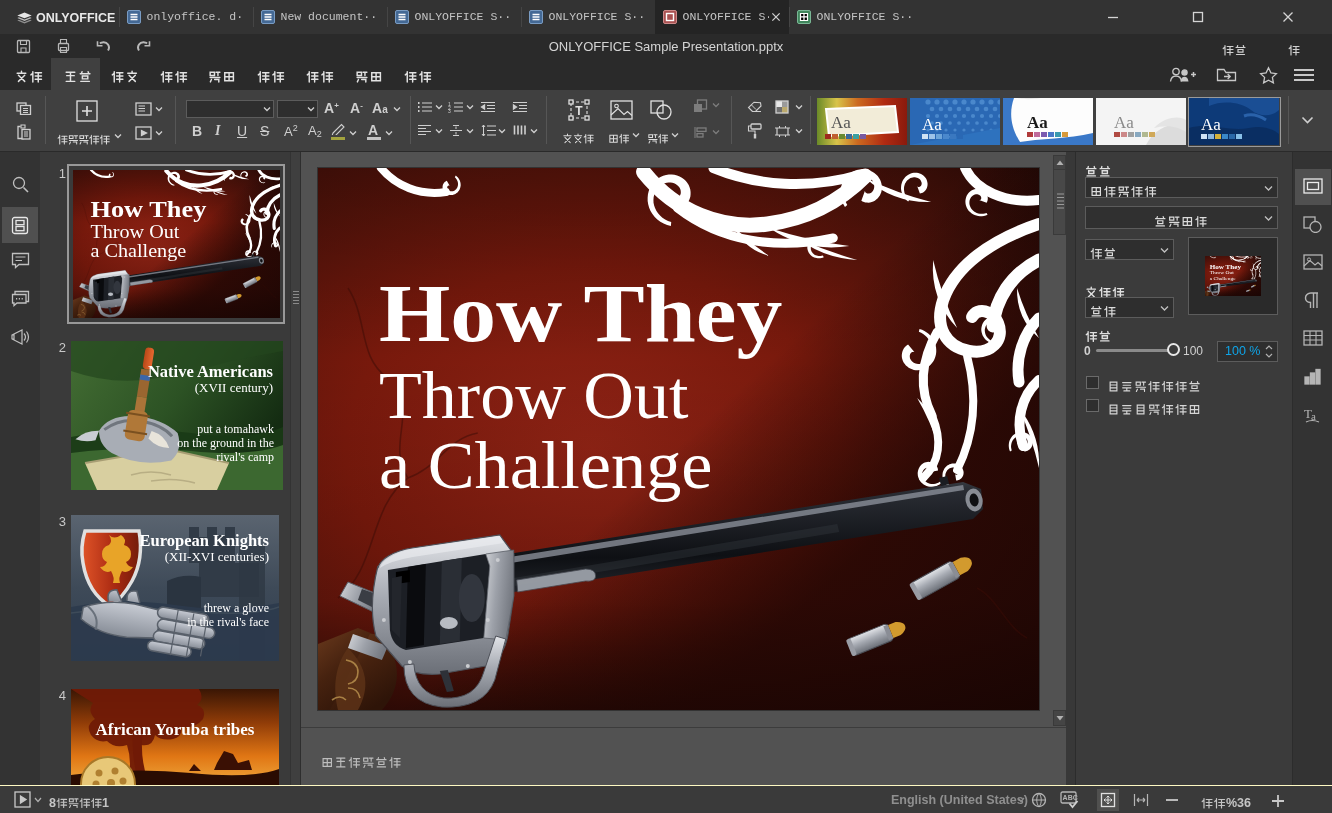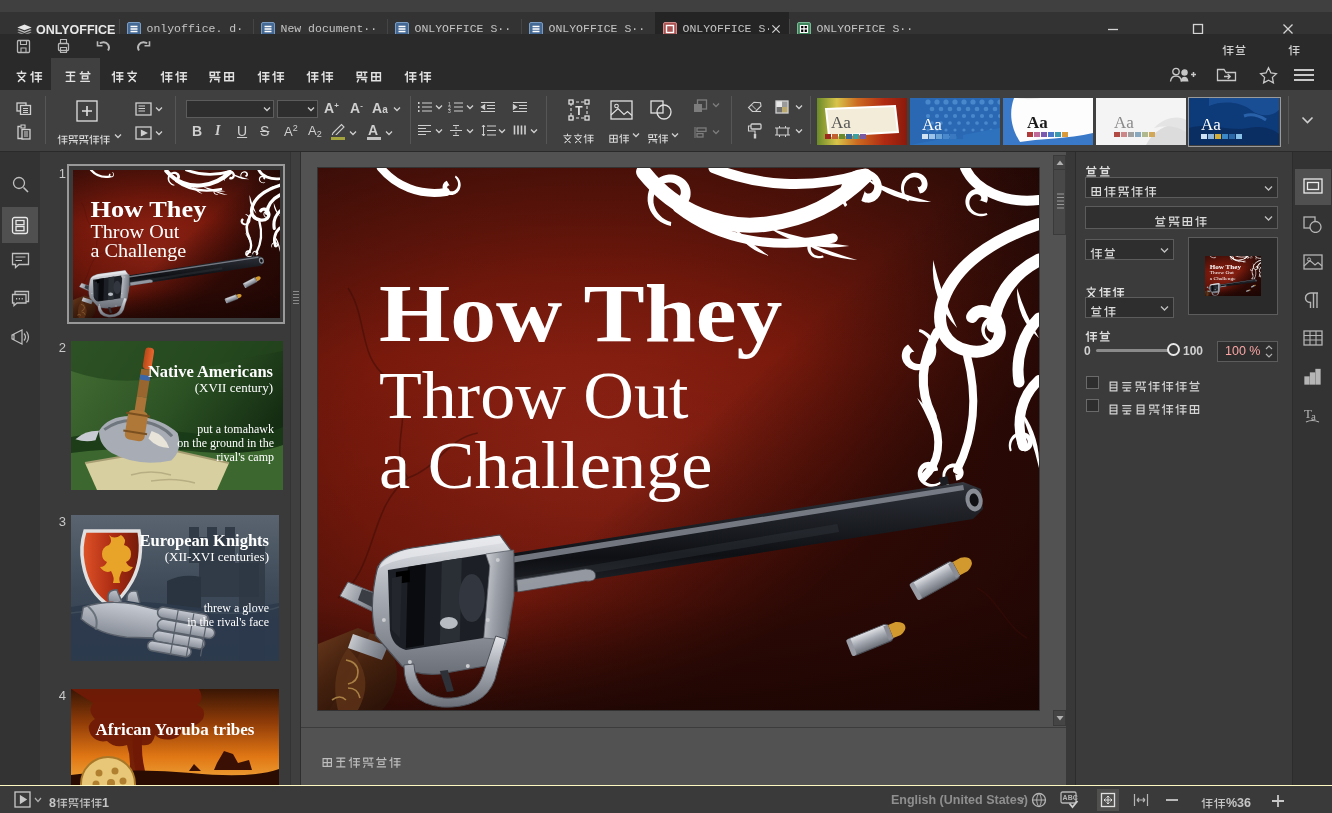--- a/index.html
+++ b/index.html
@@ -1,19 +1,19 @@
 <!DOCTYPE html>
 <html><head><meta charset="utf-8"><style>
 *{margin:0;padding:0;box-sizing:border-box}
 html,body{width:1332px;height:813px;overflow:hidden;background:#404040;
  font-family:"Liberation Sans",sans-serif;-webkit-font-smoothing:antialiased}
 .abs{position:absolute}
 </style></head><body>
 <div class="abs" style="left:0;top:0;width:1332px;height:813px">
-<div class="abs" style="left:0;top:12px;width:1332px;height:34px;background:#333333">
+<div class="abs" style="left:0;top:0;width:1332px;height:34px;background:#333333">
       <svg style="position:absolute;left:16px;top:9px" width="17" height="18" viewBox="0 0 26 19" fill="none" stroke="#c8c8c8" stroke-width="1.3">
         <path d="M13 1L24 5.5 13 10 2 5.5Z" fill="#e6e6e6" stroke="none"></path>
         <path d="M4.5 8.2L2 9.5 13 14 24 9.5 21.5 8.2 13 11.7Z" fill="#bdbdbd" stroke="none"></path>
         <path d="M4.5 12.2L2 13.5 13 18 24 13.5 21.5 12.2 13 15.7Z" fill="#8f8f8f" stroke="none"></path>
       </svg>
       <div class="abs" style="left:36px;top:11px;font-size:12.5px;font-weight:bold;letter-spacing:0;color:#e8e8e8">ONLYOFFICE</div>
       <div class="abs" style="left:118.5px;top:0;width:134px;height:34px;">
         <div class="abs" style="left:0;top:7px;width:1px;height:20px;background:#454545"></div>
         <svg class="abs" style="left:8px;top:10px" width="14" height="14" viewBox="0 0 14 14">
           <rect x="0.5" y="0.5" width="13" height="13" rx="1.5" fill="#446995" stroke="#7a9cc3" stroke-width="1"></rect>
@@ -83,20 +83,21 @@
         <path d="M5.5 5V1.5H11.5V5M5.5 9.5H11.5V14.5H5.5Z" stroke-width="1.1"></path>
       </svg>
       <svg style="position:absolute;left:95px;top:6px" width="16" height="12" viewBox="0 0 16 12" fill="none" stroke="#b8b8b8" stroke-width="1.3">
         <path d="M3.5 5C6 1.5 11 1.5 13 4.5 14.5 6.8 14 9 13 10.5" stroke-width="2"></path>
         <path d="M2.5 1.2V5.8H7.5" stroke-width="1.6" fill="#2a2a2a"></path>
       </svg>
       <svg style="position:absolute;left:136px;top:6px" width="16" height="12" viewBox="0 0 16 12" fill="none" stroke="#b8b8b8" stroke-width="1.3">
         <path d="M12.5 5C10 1.5 5 1.5 3 4.5 1.5 6.8 2 9 3 10.5" stroke-width="2"></path>
         <path d="M13.5 1.2V5.8H8.5" stroke-width="1.6" fill="#2a2a2a"></path>
       </svg>
+      <div class="abs" style="left:0;top:5px;width:1332px;text-align:center;font-size:13px;color:#d4d4d4">ONLYOFFICE Sample Presentation.pptx</div>
       <div class="abs" style="left:1222px;top:6px"><svg width="25.0" height="12" viewBox="0 0 25.0 12" style="vertical-align:middle" fill="none" stroke="#d0d0d0" stroke-width="1.2" stroke-linecap="round">
           <path transform="translate(0.0 0)" d="M3 1.5V11 M1.2 4.5L3 3 M5.2 2.5H11 M5.2 5.5H11 M5.2 8.5H11 M8 2.5V11"></path>
           <path transform="translate(12.5 0)" d="M1.5 3.5H10.5 M3.2 1.5L2.6 3.5 M8.8 1.5L9.4 3.5 M3.5 5.5H8.5V8.2H3.5Z M2 10.5H10"></path>
         </svg></div>
       <div class="abs" style="left:1288px;top:6px"><svg width="12.5" height="12" viewBox="0 0 12.5 12" style="vertical-align:middle" fill="none" stroke="#d0d0d0" stroke-width="1.2" stroke-linecap="round">
           <path transform="translate(0.0 0)" d="M3 1.5V11 M1.2 4.5L3 3 M5.2 2.5H11 M5.2 5.5H11 M5.2 8.5H11 M8 2.5V11"></path>
         </svg></div>
     </div>
     <div class="abs" style="left:0;top:58px;width:1332px;height:32px;background:#2a2a2a">
       <div class="abs" style="left:51px;top:0;width:49px;height:32px;background:#404040"></div>
@@ -862,23 +863,23 @@
       <svg class="abs" style="left:84px;top:153px" width="9" height="7" viewBox="0 0 9 7" stroke="#c0c0c0" stroke-width="1.3" fill="none">
         <path d="M1 1.5L4.5 5 8 1.5"></path>
       </svg>
       <div class="abs" style="left:9px;top:174px"><svg width="27.1" height="12.5" viewBox="0 0 26.0 12" style="vertical-align:middle" fill="none" stroke="#e0e0e0" stroke-width="1.3" stroke-linecap="round">
           <path transform="translate(0.0 0)" d="M3 1.5V11 M1.2 4.5L3 3 M5.2 2.5H11 M5.2 5.5H11 M5.2 8.5H11 M8 2.5V11"></path>
           <path transform="translate(13.0 0)" d="M1.5 3.5H10.5 M3.2 1.5L2.6 3.5 M8.8 1.5L9.4 3.5 M3.5 5.5H8.5V8.2H3.5Z M2 10.5H10"></path>
         </svg></div>
       <div class="abs" style="left:8px;top:192px;font-size:12px;font-weight:bold;color:#d0d0d0">0</div>
       <div class="abs" style="left:20px;top:197px;width:80px;height:3px;background:#8a8a8a;border-radius:2px"></div>
       <div class="abs" style="left:91px;top:191px;width:13px;height:13px;border:2px solid #e8e8e8;border-radius:50%;background:#3b3b3b"></div>
-      <div class="abs" style="left:107px;top:192px;font-size:12px;font-weight:bold;color:#d0d0d0">100</div>
+      <div class="abs" style="left:107px;top:192px;font-size:12px;font-weight:normal;color:#d0d0d0">100</div>
       <div class="abs" style="left:141px;top:189px;width:61px;height:21px;background:#2e2e2e;border:1px solid #5c5c5c"></div>
-      <div class="abs" style="left:149px;top:192px;font-size:12.5px;color:#fca5a5">100 %</div>
+      <div class="abs" style="left:149px;top:192px;font-size:12.5px;color:#0ea5e9">100 %</div>
       <svg class="abs" style="left:189px;top:192px" width="8" height="15" viewBox="0 0 8 15" stroke="#b0b0b0" stroke-width="1.2" fill="none">
         <path d="M1 5L4 2 7 5M1 10L4 13 7 10"></path>
       </svg>
       <div class="abs" style="left:10px;top:224px;width:13px;height:13px;background:#2e2e2e;border:1px solid #6a6a6a"></div>
       <div class="abs" style="left:31px;top:224px"><svg width="94.8" height="12.5" viewBox="0 0 91.0 12" style="vertical-align:middle" fill="none" stroke="#d6d6d6" stroke-width="1.1" stroke-linecap="round">
           <path transform="translate(0.0 0)" d="M3 2H9.5V10.5H3Z M3 4.8H9.5 M3 7.6H9.5"></path>
           <path transform="translate(13.0 0)" d="M2 2.5H10 M2.5 5H9.5 M2 7.5H10 M3.2 10.5H8.8 M6 7.5V10.5"></path>
           <path transform="translate(26.0 0)" d="M2 2H6V5H2Z M7.5 2H11 M9.2 2V5 M2 7H11 M3.2 8.8L2.2 11 M6.2 8.8H10V11"></path>
           <path transform="translate(39.0 0)" d="M3 1.5V11 M1.2 4.5L3 3 M5.2 2.5H11 M5.2 5.5H11 M5.2 8.5H11 M8 2.5V11"></path>
           <path transform="translate(52.0 0)" d="M3 1.5V11 M1.2 4.5L3 3 M5.2 2.5H11 M5.2 5.5H11 M5.2 8.5H11 M8 2.5V11"></path>

